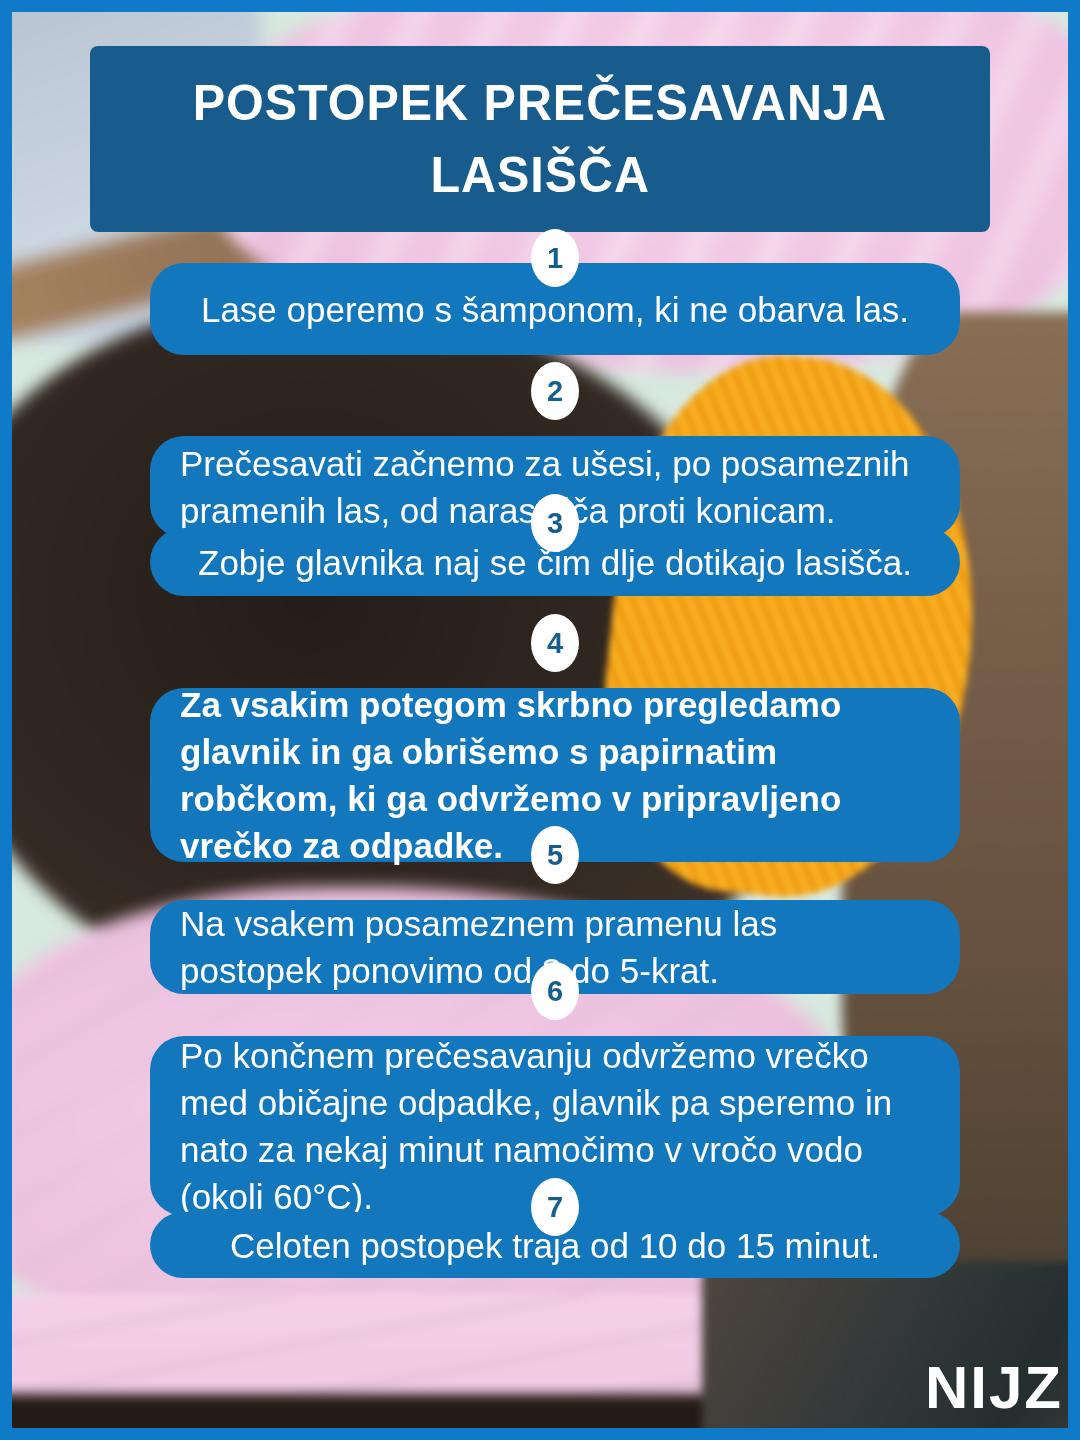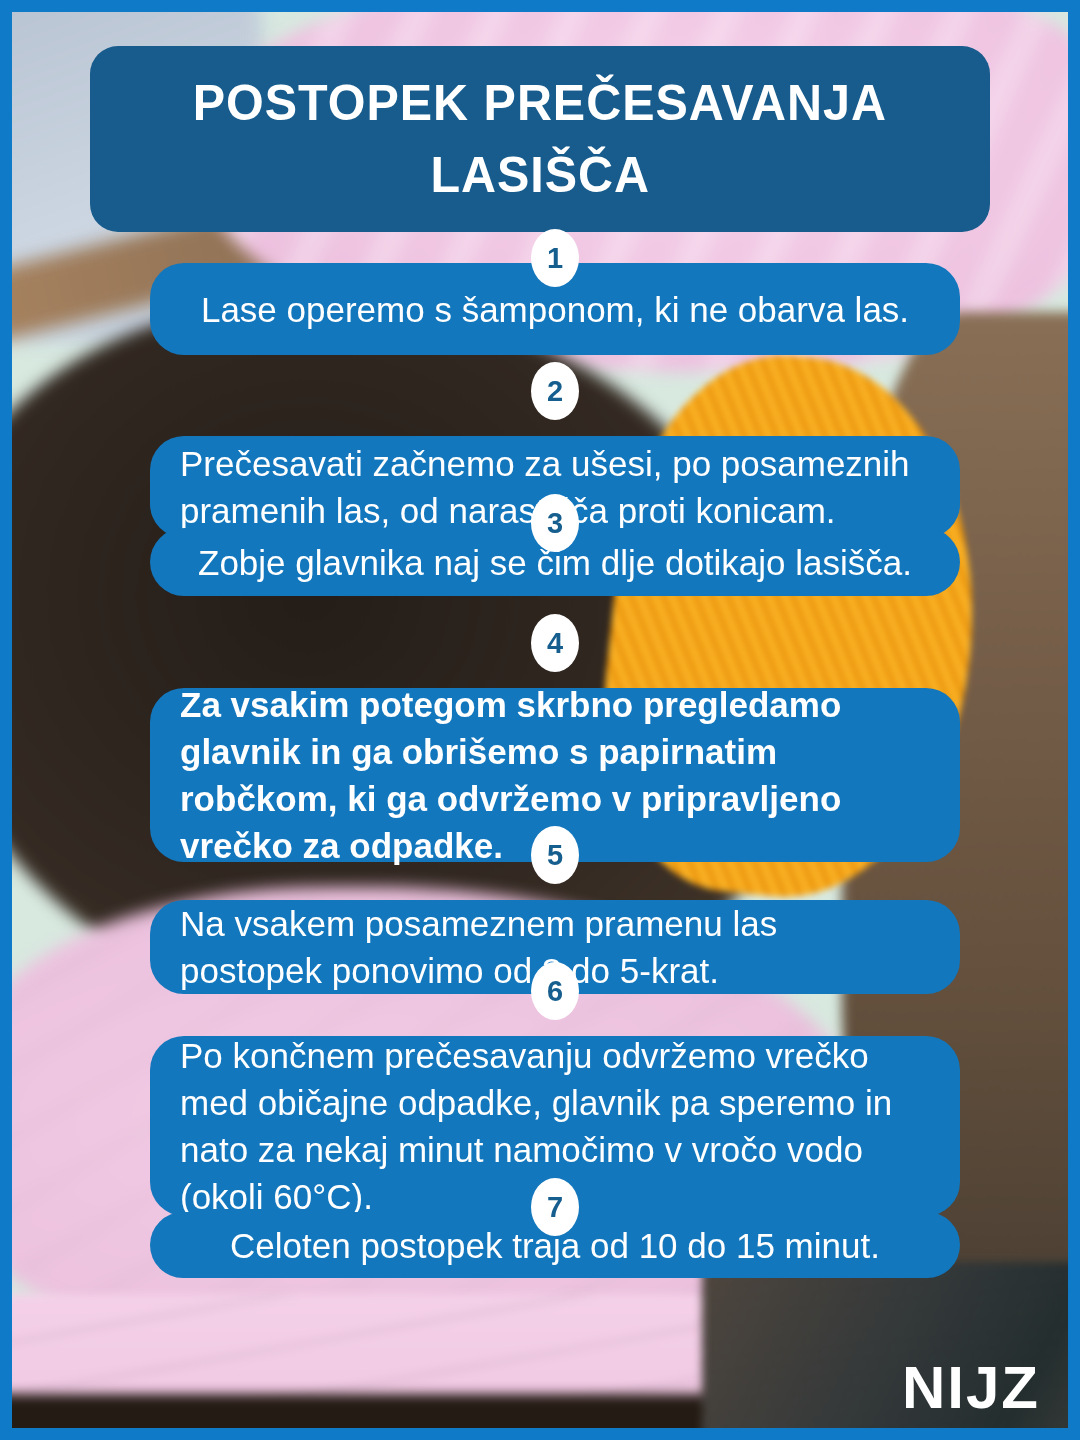--- a/index.html
+++ b/index.html
@@ -52,40 +52,40 @@
   .bg-hair-bottom { left:-40px; top:1382px; width:780px; height:60px;
     background:#241b14; filter:blur(6px); }
   .bg-hair-logo { left:690px; top:1250px; width:420px; height:190px;
     background:
       repeating-linear-gradient(115deg, rgba(190,210,210,0.20) 0 2px, rgba(0,0,0,0) 2px 10px),
       linear-gradient(120deg,#4a4038 0%,#2e3233 45%,#1e2728 75%,#3a3a34 100%);
     filter:blur(4px); }
   
   .title-banner { position:absolute; left:90px; top:46px; width:900px; height:186px;
     background: var(--title-blue, #175c8c);
-    border-radius:28px; z-index:2;
+    border-radius:8px; z-index:2;
     display:flex; flex-direction:column; align-items:center; justify-content:center;
     gap:22px; }
   .title-line { color:#fff; font-size:50px; font-weight:700; letter-spacing:1px;
     line-height:1; text-align:center; transform:scaleX(0.97); white-space:nowrap; }
   
   .steps { position:absolute; inset:0; z-index:2; }
   .step { position:absolute; left:150px; width:810px; }
   .step-box { position:relative; width:100%; box-sizing:border-box;
     background: var(--step-blue, #1377bd);
     border-radius:34px; display:flex; align-items:center; z-index:2; }
   .step-box.align-center { justify-content:center; text-align:left; padding:0 24px; }
   .step-box.align-left   { justify-content:flex-start; text-align:left; padding:0 34px 0 30px;margin-top:40px; }
   .step-text { margin:0; color:#fff; font-size:35px; line-height:47px; }
   .step-circle { position:absolute; top:-34px; left:50%; transform:translateX(-50%);
     width:48px; height:58px; background:#fff; border-radius:50%; z-index:3;
     display:flex; align-items:center; justify-content:center; }
   .step-number { color: var(--number-blue, #155e8e); font-size:29px; font-weight:700; }
   
-  .logo { position:absolute; right:40px; bottom:22px; z-index:2;
+  .logo { position:absolute; right:17px; bottom:22px; z-index:2;
     display:flex; gap:16px; color:#fff; }
   .logo-acronym { font-size:60px; font-weight:700; letter-spacing:2px; line-height:1; }
   .logo-text { font-size:19px; line-height:24px; }
   .logo-text b { font-weight:700; }
 </style>
 </head>
 <body>
 
 <div class="poster">
 

